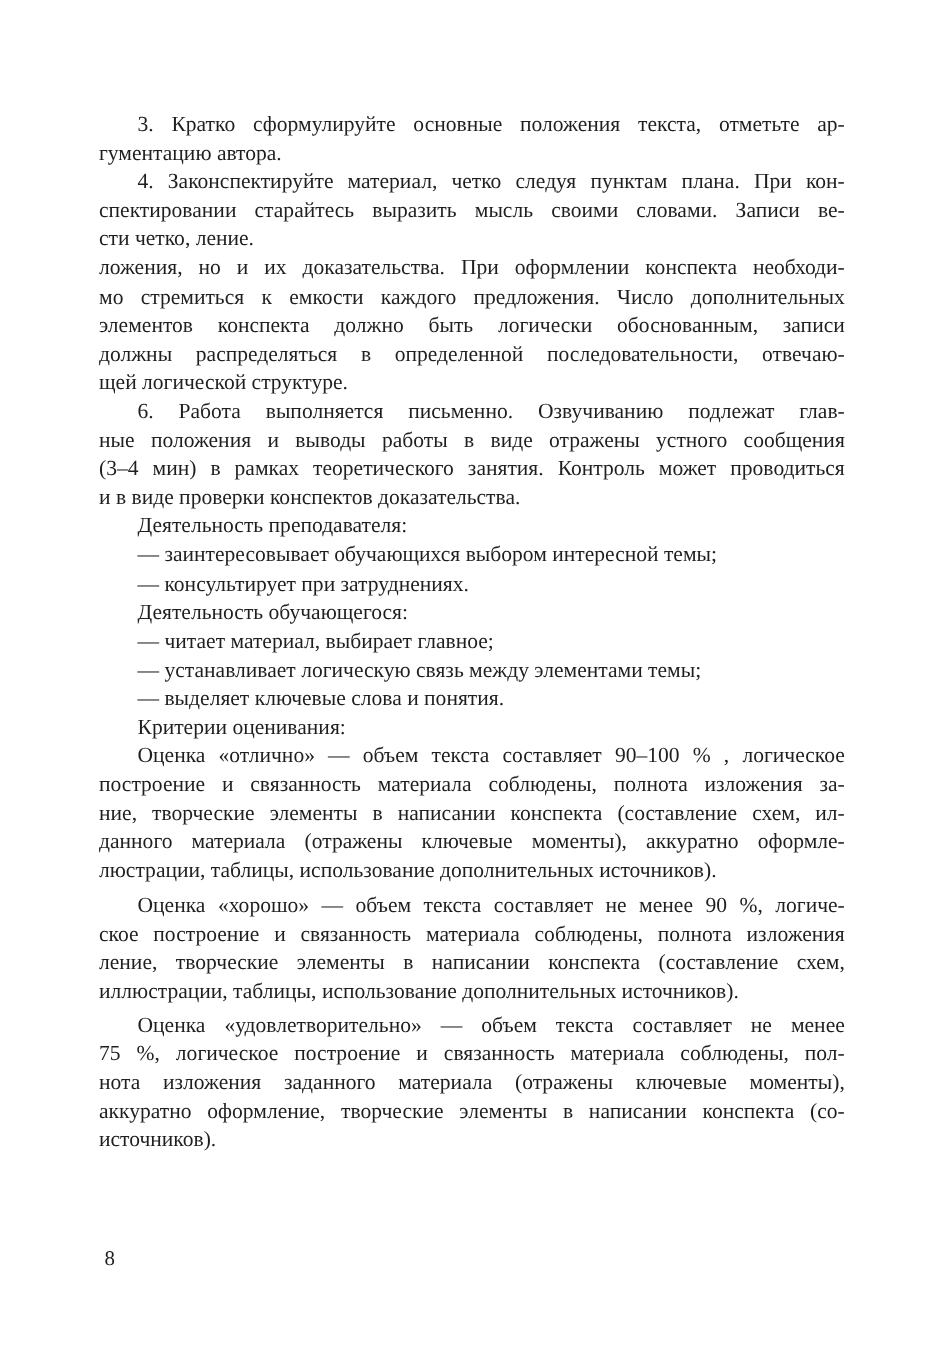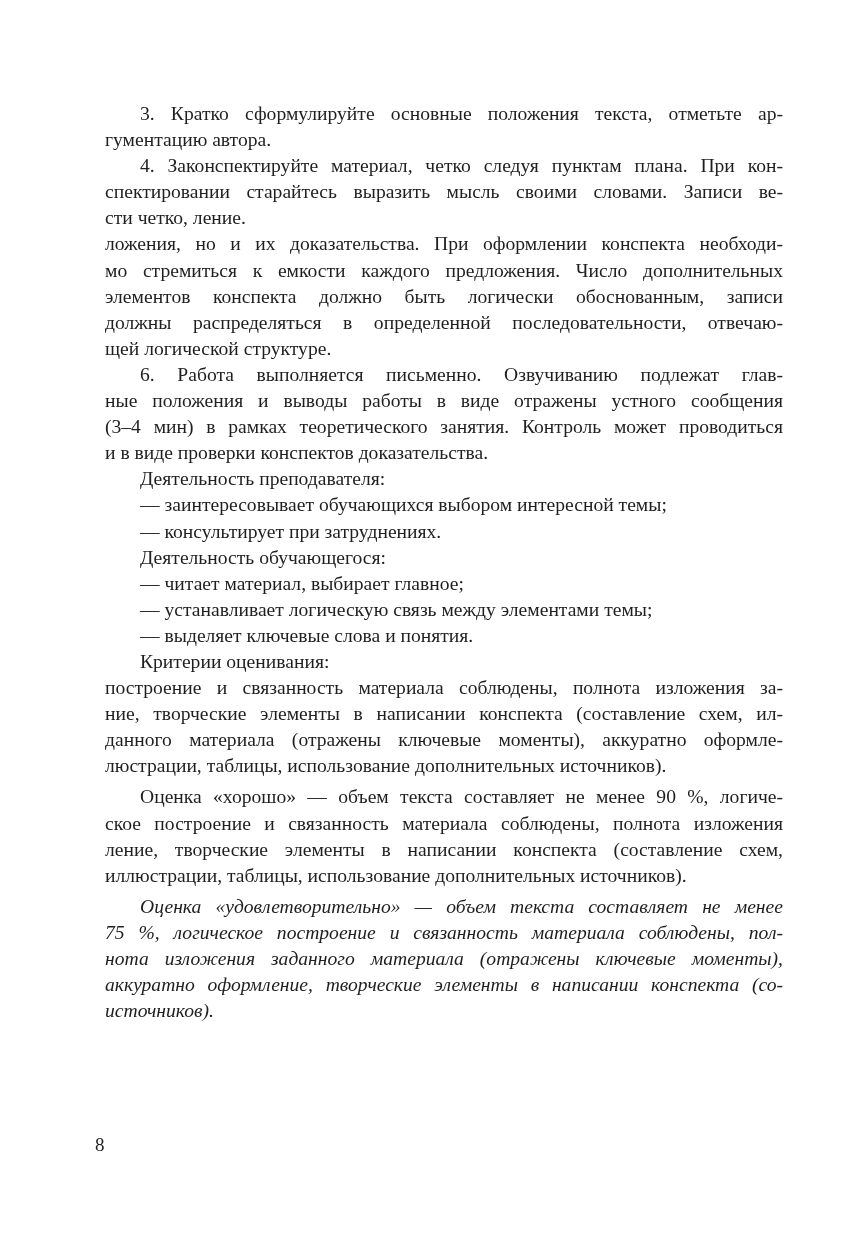--- a/index.html
+++ b/index.html
@@ -1,18 +1,18 @@
 <!DOCTYPE html>
 <html><head>
 <meta charset="utf-8">
 <style>
   html, body { margin: 0; padding: 0; background: #ffffff; }
   body { width: 857px; height: 1241px; position: relative; overflow: hidden; }
   .page {
-    position: absolute; left: 105px; top: 101px; width: 678px;
+    position: absolute; left: 90px; top: 101px; width: 678px;
     font-family: "Liberation Serif", serif; font-size: 19.6px; color: #1f1f1f;
     line-height: 26.1px;
   }
   .para { margin: 0; }
   .line { display: block; white-space: nowrap; text-align: justify; text-align-last: justify; }
   .line.last { text-align-last: left; }
   .indent { padding-left: 35px; }
   .plain { display: block; white-space: nowrap; padding-left: 35px; }
   .pageno {
     position: absolute; left: 95px; top: 1134px;
@@ -60,34 +60,35 @@
     <span class="plain">Деятельность обучающегося:</span>
     <span class="plain">— читает материал, выбирает главное;</span>
     <span class="plain">— устанавливает логическую связь между элементами темы;</span>
     <span class="plain">— выделяет ключевые слова и понятия.</span>
   </div>
 
   <div class="para">
     <span class="plain">Критерии оценивания:</span>
 
     <div>
+      <span class="line indent">Оценка «отлично» — объем текста составляет 90–100 % , логическое</span>
       <span class="line">построение и связанность материала соблюдены, полнота изложения за-</span>
       <span class="line">ние, творческие элементы в написании конспекта (составление схем, ил-</span>
       <span class="line">данного материала (отражены ключевые моменты), аккуратно оформле-</span>
       <span class="line last">люстрации, таблицы, использование дополнительных источников).</span>
     </div>
 
     <div style="margin-top:5px;">
       <span class="line indent">Оценка «хорошо» — объем текста составляет не менее 90 %, логиче-</span>
       <span class="line">ское построение и связанность материала соблюдены, полнота изложения</span>
       <span class="line">ление, творческие элементы в написании конспекта (составление схем,</span>
       <span class="line last">иллюстрации, таблицы, использование дополнительных источников).</span>
     </div>
 
-    <div style="margin-top:5px;font-style:italic;">
+    <div style="margin-top:5px;">
       <span class="line indent">Оценка «удовлетворительно» — объем текста составляет не менее</span>
       <span class="line">75 %, логическое построение и связанность материала соблюдены, пол-</span>
       <span class="line">нота изложения заданного материала (отражены ключевые моменты),</span>
       <span class="line">аккуратно оформление, творческие элементы в написании конспекта (со-</span>
       <span class="line last">источников).</span>
     </div>
   </div>
 </div>
 
 <div class="pageno">8</div>

